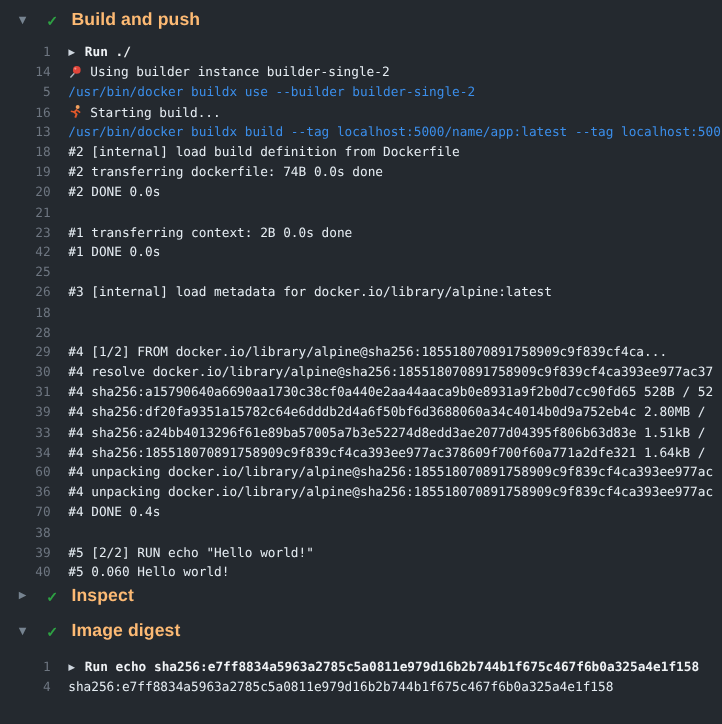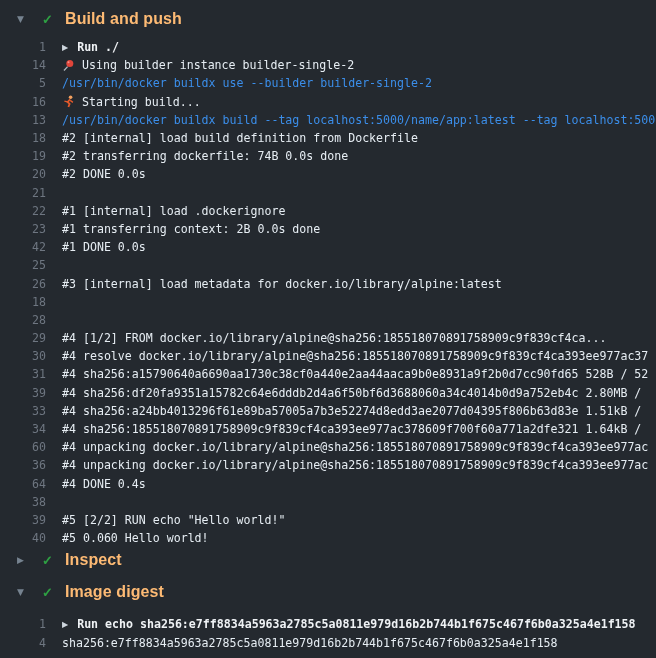--- a/index.html
+++ b/index.html
@@ -104,24 +104,20 @@
         </div>
         <div class="log-line">
           <span class="ln">20</span>
           <span class="lt">#2 DONE 0.0s</span>
         </div>
         <div class="log-line">
           <span class="ln">21</span>
           <span class="lt"></span>
         </div>
         <div class="log-line">
-          <span class="ln">22</span>
-          <span class="lt">#1 [internal] load .dockerignore</span>
-        </div>
-        <div class="log-line">
           <span class="ln">23</span>
           <span class="lt">#1 transferring context: 2B 0.0s done</span>
         </div>
         <div class="log-line">
           <span class="ln">42</span>
           <span class="lt">#1 DONE 0.0s</span>
         </div>
         <div class="log-line">
           <span class="ln">25</span>
           <span class="lt"></span>
@@ -163,21 +159,21 @@
         </div>
         <div class="log-line">
           <span class="ln">60</span>
           <span class="lt">#4 unpacking docker.io/library/alpine@sha256:185518070891758909c9f839cf4ca393ee977ac</span>
         </div>
         <div class="log-line">
           <span class="ln">36</span>
           <span class="lt">#4 unpacking docker.io/library/alpine@sha256:185518070891758909c9f839cf4ca393ee977ac</span>
         </div>
         <div class="log-line">
-          <span class="ln">64</span>
+          <span class="ln">70</span>
           <span class="lt">#4 DONE 0.4s</span>
         </div>
         <div class="log-line">
           <span class="ln">38</span>
           <span class="lt"></span>
         </div>
         <div class="log-line">
           <span class="ln">39</span>
           <span class="lt">#5 [2/2] RUN echo "Hello world!"</span>
         </div>

